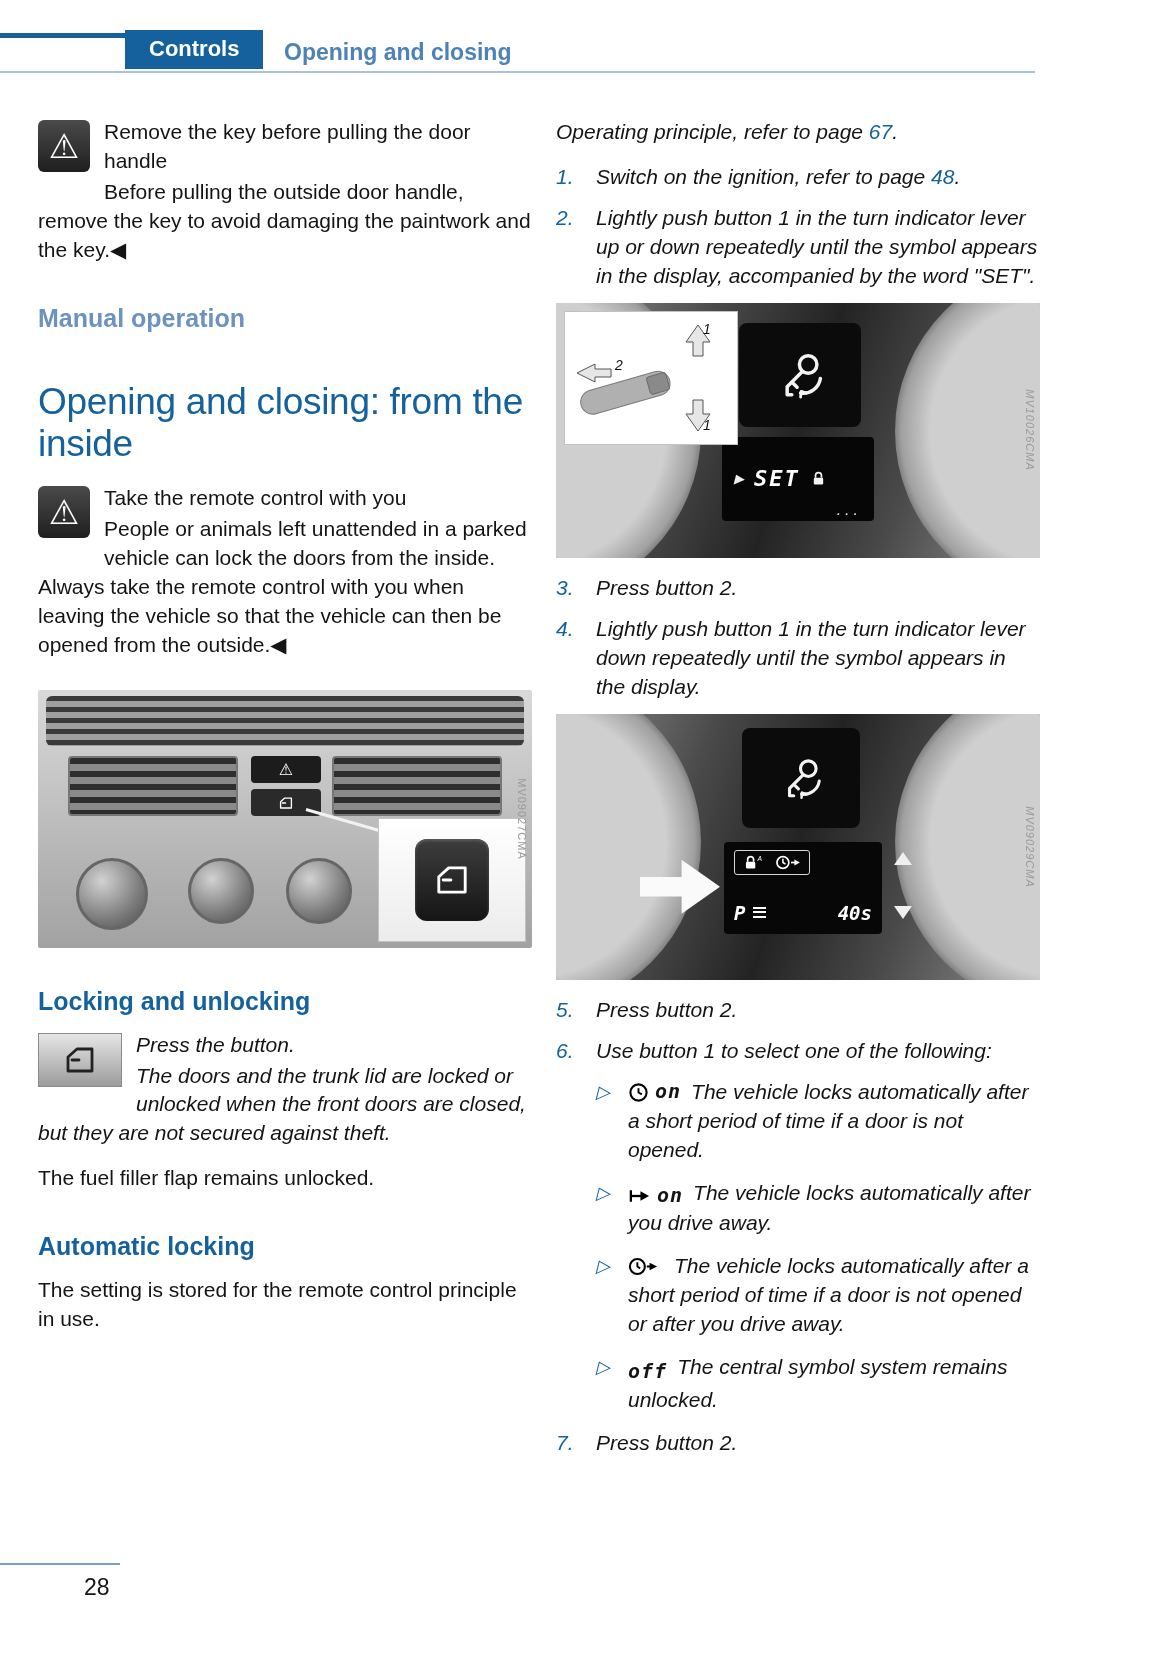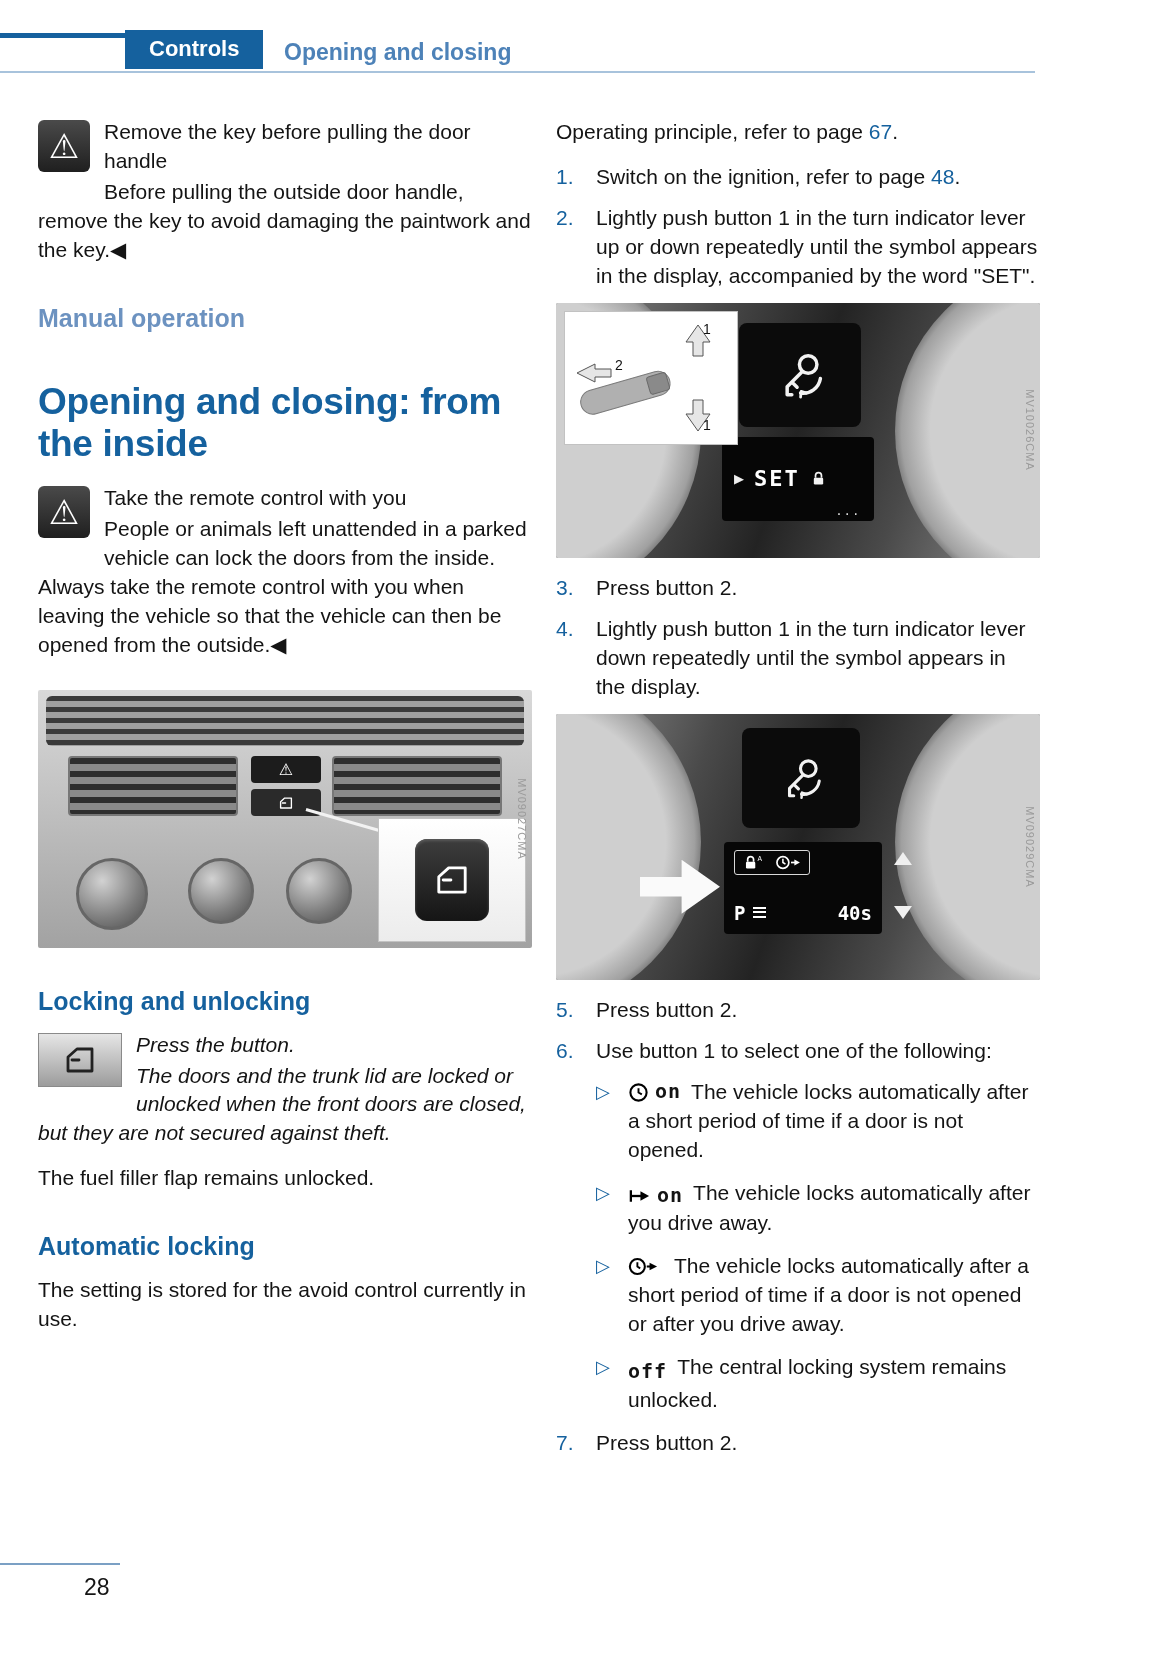--- a/index.html
+++ b/index.html
@@ -13,24 +13,24 @@
   
   .topline { position:absolute; left:0; top:33px; width:125px; height:5px; background:#15619e; }
   .tab { position:absolute; left:125px; top:30px; height:39px; padding:0 24px; background:#15619e;
          color:#fff; font-size:22px; font-weight:bold; display:flex; align-items:center; }
   .header-title { position:absolute; left:284px; top:37px; color:#4d82b8; font-size:23px; font-weight:bold; }
   .header-rule { position:absolute; left:0; top:71px; width:1035px; height:2px; background:#a8c3dc; }
 
   
   .col { position:absolute; top:118px; }
   .col-left  { left:38px;  width:494px; }
-  .col-right { left:556px; width:484px; }
+  .col-right { left:556px; width:484px;font-style:italic; }
 
   p { margin:0 0 14px 0; }
-  .h-main { font-size:37px; line-height:1.12; font-weight:bold; color:#15619e; margin:46px 0 20px; letter-spacing:-0.3px; }
+  .h-main { font-size:37px; line-height:1.12; font-weight:normal; color:#15619e; margin:46px 0 20px; letter-spacing:-0.3px; }
   .h-sub  { font-size:25px; font-weight:bold; color:#15619e; margin:36px 0 12px; }
   .h-sub.light { color:#6c92c0; }
 
   .ref-link { color:#15619e; text-decoration:none; cursor:pointer; }
 
   
   .warn { margin:0 0 16px 0; }
   .warn::after { content:""; display:block; clear:both; }
   .warn-icon { float:left; width:52px; height:52px; margin:2px 14px 6px 0; border-radius:6px;
                background:linear-gradient(#4a4a4a,#1f1f1f); color:#fff; font-size:34px;
@@ -196,21 +196,21 @@
           </g>
         </svg>
       </div>
       <p class="warn-title">Press the button.</p>
       <p class="warn-body">The doors and the trunk lid are locked or unlocked when the front doors are closed, but they are not secured against theft.</p>
     </div>
 
     <p>The fuel filler flap remains unlocked.</p>
 
     <h3 class="h-sub">Automatic locking</h3>
-    <p>The setting is stored for the avoid control currently in use.</p>
+    <p>The setting is stored for the remote control principle in use.</p>
 
   </section>
 
   <section class="col col-right">
 
     <p style="margin-bottom:16px"><span>Operating principle, refer to page </span><a class="ref-link">67</a><span>.</span></p>
 
     <div class="step">
       <span class="step-num">1.</span>
       <span class="step-body"><span>Switch on the ignition, refer to page </span><a class="ref-link">48</a><span>.</span></span>
@@ -359,21 +359,21 @@
           <span class="mono-label"></span>
         </span><span>The vehicle locks automatically after a short period of time if a door is not opened or after you drive away.</span>
       </div>
     </div>
 
     <div class="opt">
       <span class="opt-marker">▷</span>
       <div class="opt-body">
         <span class="opt-icon">
           <span class="mono-label">off</span>
-        </span><span>The central locking system remains unlocked.</span>
+        </span><span>The central symbol system remains unlocked.</span>
       </div>
     </div>
 
     <div class="step">
       <span class="step-num">7.</span>
       <span class="step-body">Press button 2.</span>
     </div>
 
   </section>
 

